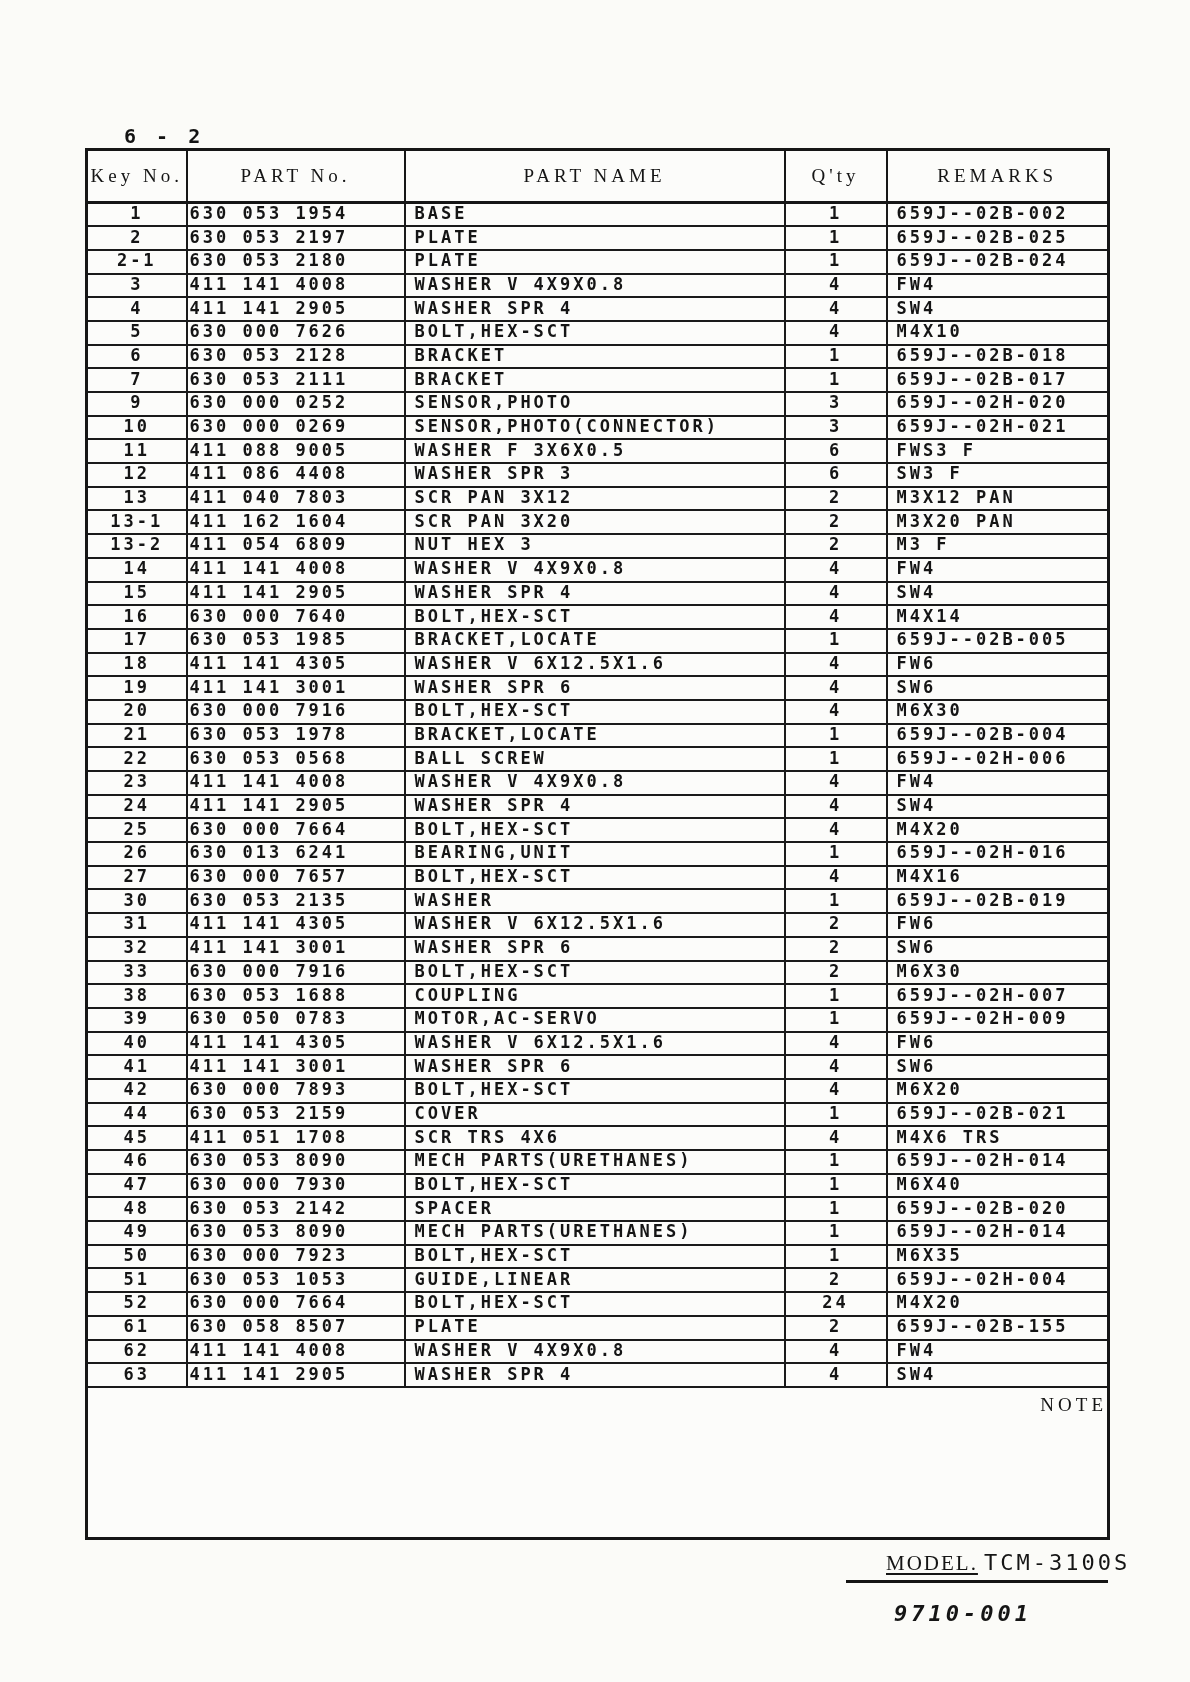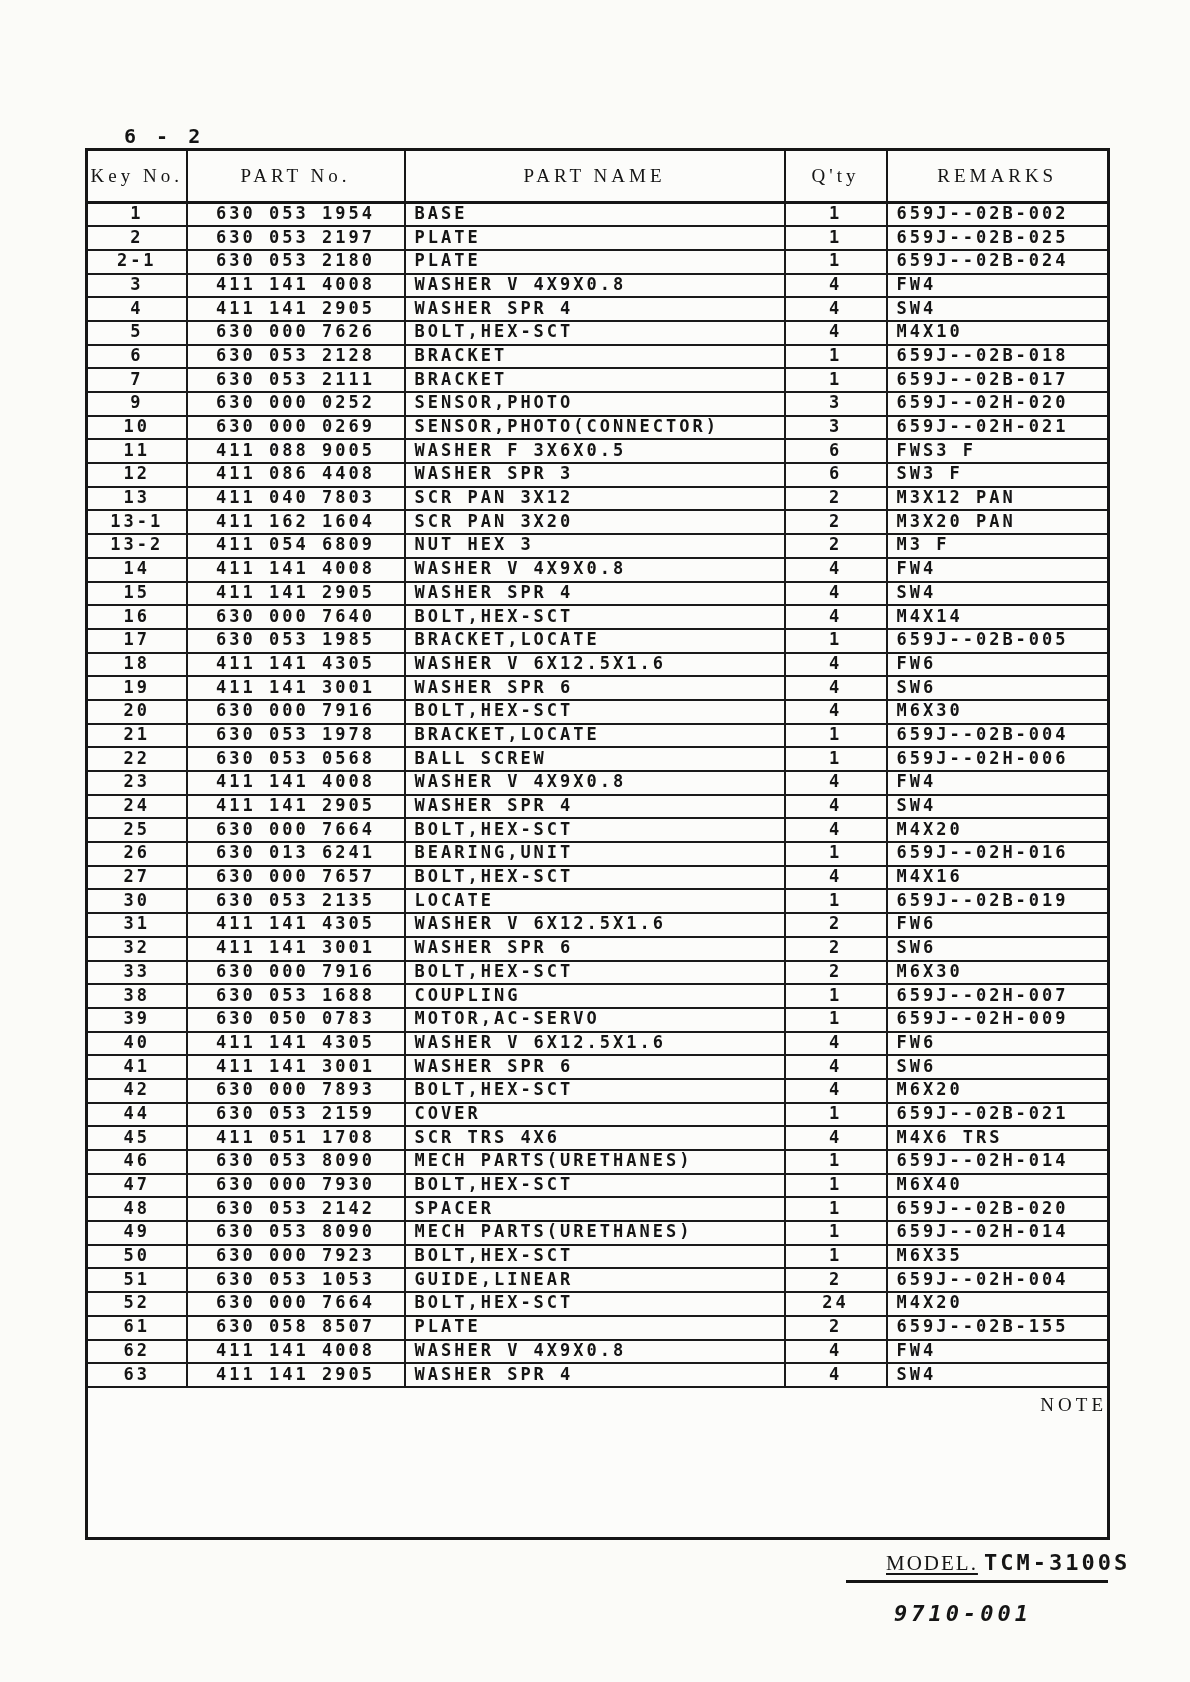--- a/index.html
+++ b/index.html
@@ -58,21 +58,21 @@
     font-weight: 700;
     font-size: 17px;
     letter-spacing: 3px;
     line-height: 1;
     vertical-align: middle;
     white-space: nowrap;
     overflow: hidden;
     padding: 0 2px 2px 2px;
   }
   td.key, td.qty { text-align: center; }
-  td.partno { text-align: center; }
+  td.partno { text-align: left; }
   td.name, td.remarks { text-align: left; padding-left: 9px; }
 
   tr.note-row td {
     height: 152px;
     vertical-align: top;
     text-align: right;
     font-family: "Liberation Serif", "DejaVu Serif", serif;
     font-weight: 400;
     font-size: 19px;
     letter-spacing: 4px;
@@ -92,21 +92,21 @@
   .model-label {
     font-family: "Liberation Serif", "DejaVu Serif", serif;
     font-size: 21px;
     letter-spacing: 2px;
     text-decoration: underline;
     text-underline-offset: 3px;
     margin-left: 40px;
   }
   .model-value {
     font-family: "DejaVu Sans Mono", monospace;
-    font-weight: 700;
+    font-weight: 400;
     font-size: 22px;
     letter-spacing: 3px;
     margin-left: 6px;
     text-align: right;
   }
   .doc-number {
     margin-top: 18px;
     padding-left: 48px;
     font-family: "DejaVu Sans Mono", monospace;
     font-weight: 700;
@@ -340,21 +340,21 @@
         <tr>
           <td class="key">27</td>
           <td class="partno">630 000 7657</td>
           <td class="name">BOLT,HEX-SCT</td>
           <td class="qty">4</td>
           <td class="remarks">M4X16</td>
         </tr>
         <tr>
           <td class="key">30</td>
           <td class="partno">630 053 2135</td>
-          <td class="name">LOCATE</td>
+          <td class="name">WASHER</td>
           <td class="qty">1</td>
           <td class="remarks">659J--02B-019</td>
         </tr>
         <tr>
           <td class="key">31</td>
           <td class="partno">411 141 4305</td>
           <td class="name">WASHER V 6X12.5X1.6</td>
           <td class="qty">2</td>
           <td class="remarks">FW6</td>
         </tr>

